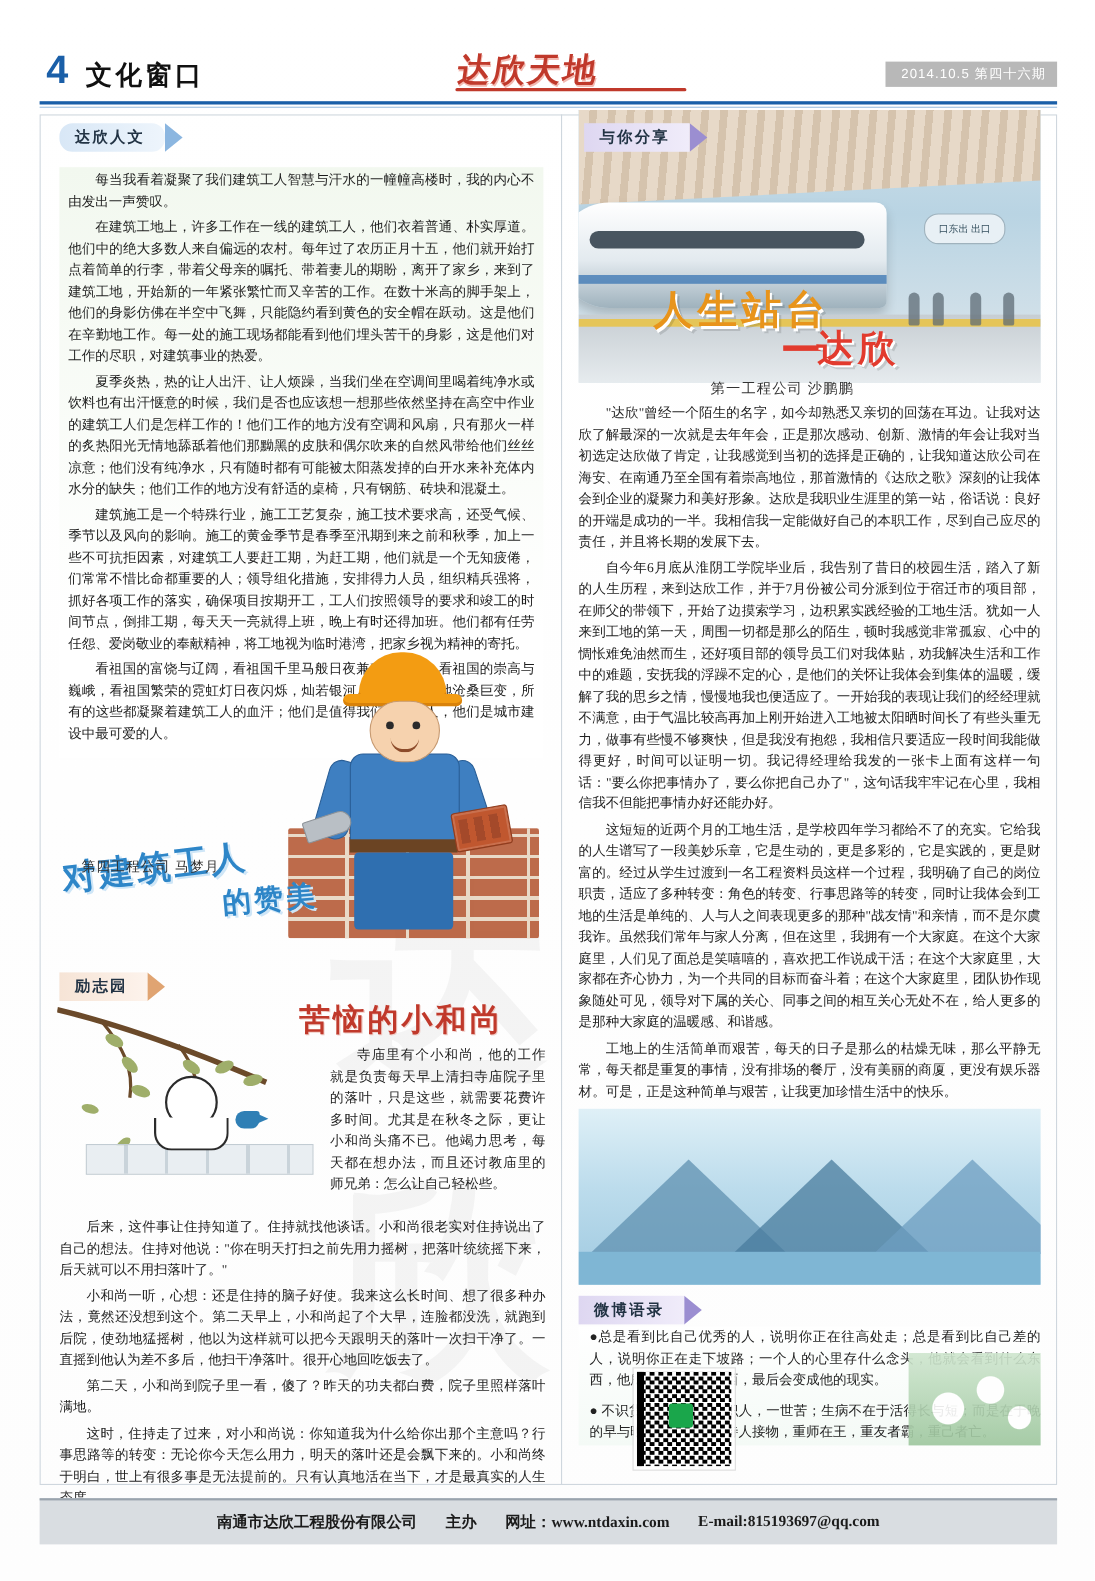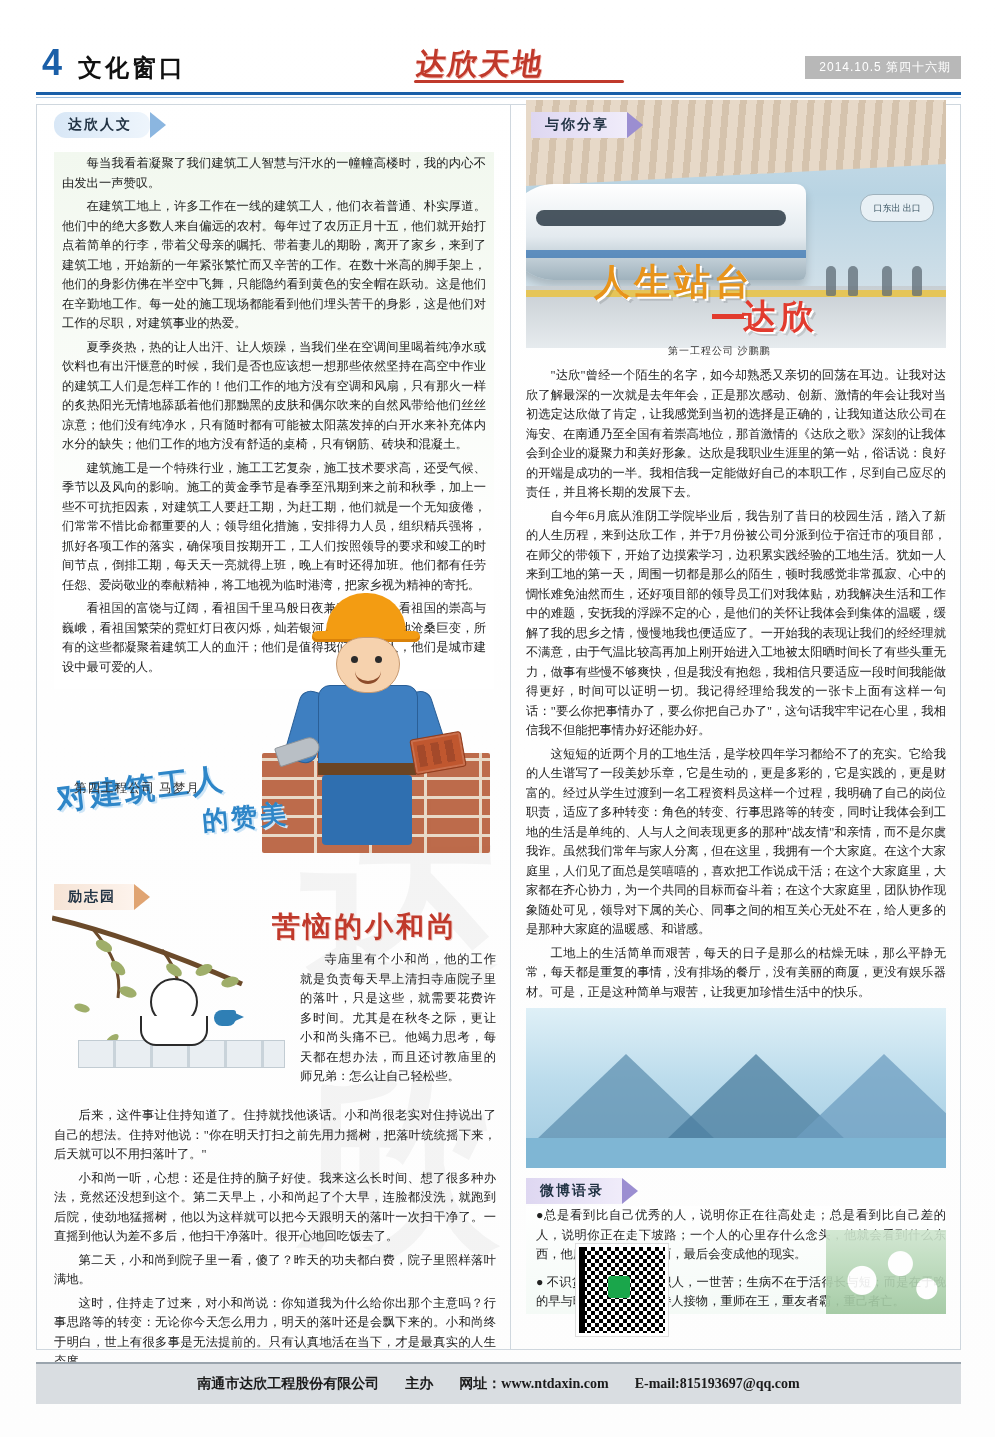--- a/index.html
+++ b/index.html
@@ -255,42 +255,42 @@
     position:absolute;left:0;top:66px;width:300px;height:8px;background:#2f6fb0;opacity:.7;
   }
   .platform{
     position:absolute;left:0;top:186px;width:100%;height:62px;
     background:linear-gradient(180deg,#c7ced3 0%,#e6ebee 100%);
   }
   .yellowline{
     position:absolute;left:0;top:190px;width:100%;height:7px;background:#e8c34a;opacity:.9;
   }
   .sign{
-    position:absolute;right:12px;top:94px;width:72px;height:26px;background:#e8f0f5;
+    position:absolute;right:32px;top:94px;width:72px;height:26px;background:#e8f0f5;
     border:1px solid #9fb2bd;border-radius:13px;
   }
   .sign span{display:block;font-size:9px;color:#35505f;text-align:center;line-height:26px;}
   .ppl{position:absolute;bottom:52px;width:10px;height:30px;background:#5d6b75;border-radius:5px 5px 2px 2px;opacity:.75;}
 
   .ps-title{
     position:absolute;left:594px;top:258px;width:340px;height:80px;
   }
   .ps-title .a{
     position:absolute;left:0;top:0;font-size:36px;font-weight:bold;letter-spacing:4px;
     color:#e8941b;text-shadow:2px 2px 0 #fff, 4px 4px 0 rgba(0,0,0,.12);
   }
   .ps-title .b{
     position:absolute;left:148px;top:36px;font-size:34px;font-weight:bold;letter-spacing:4px;
     color:#e23b2e;text-shadow:2px 2px 0 #fff, 4px 4px 0 rgba(0,0,0,.12);
   }
   .ps-dash{
     position:absolute;left:118px;top:56px;width:34px;height:5px;background:#e23b2e;
   }
   .byline-right{
-    position:absolute;left:668px;top:344px;font-size:10px;letter-spacing:1px;color:#333;text-align:right;
+    position:absolute;left:646px;top:344px;font-size:13px;letter-spacing:1px;color:#333;text-align:right;
   }
   .right-body{
     position:absolute;left:526px;top:366px;width:420px;
   }
   .right-body p{
     margin:0 0 4px 0;font-size:12.3px;line-height:19.5px;text-align:justify;text-indent:2em;
   }
   .mountain{
     position:absolute;left:526px;top:1008px;width:420px;height:160px;
     background:linear-gradient(180deg,#dff0f7 0%,#bcdcec 45%,#9fc9e0 100%);

